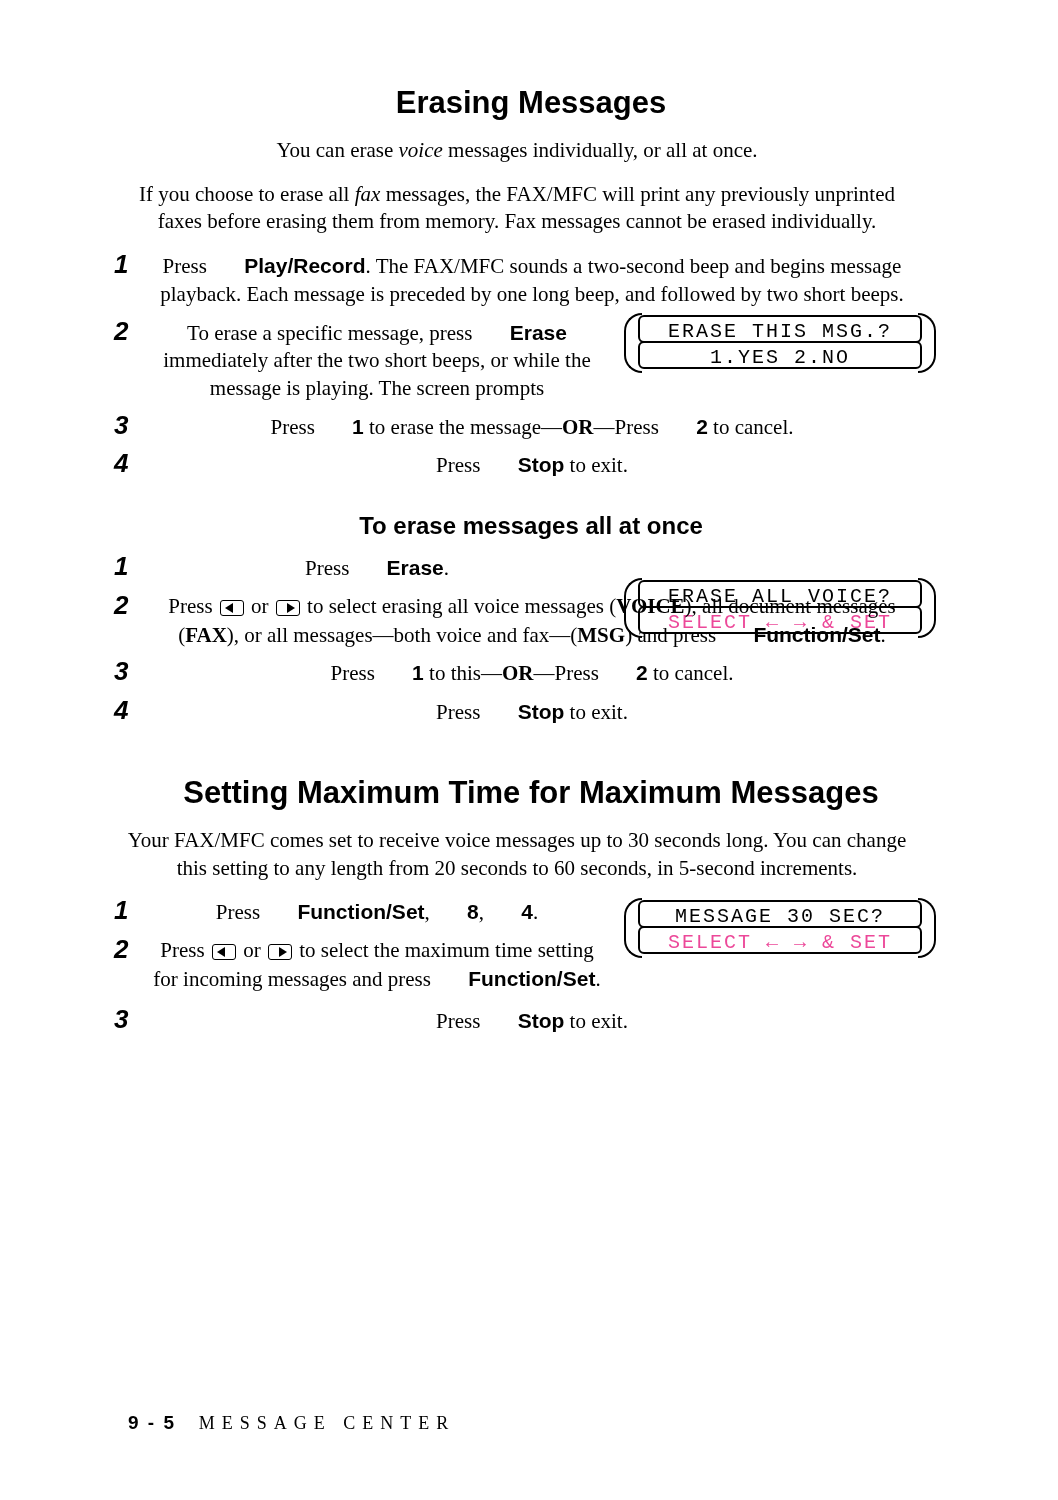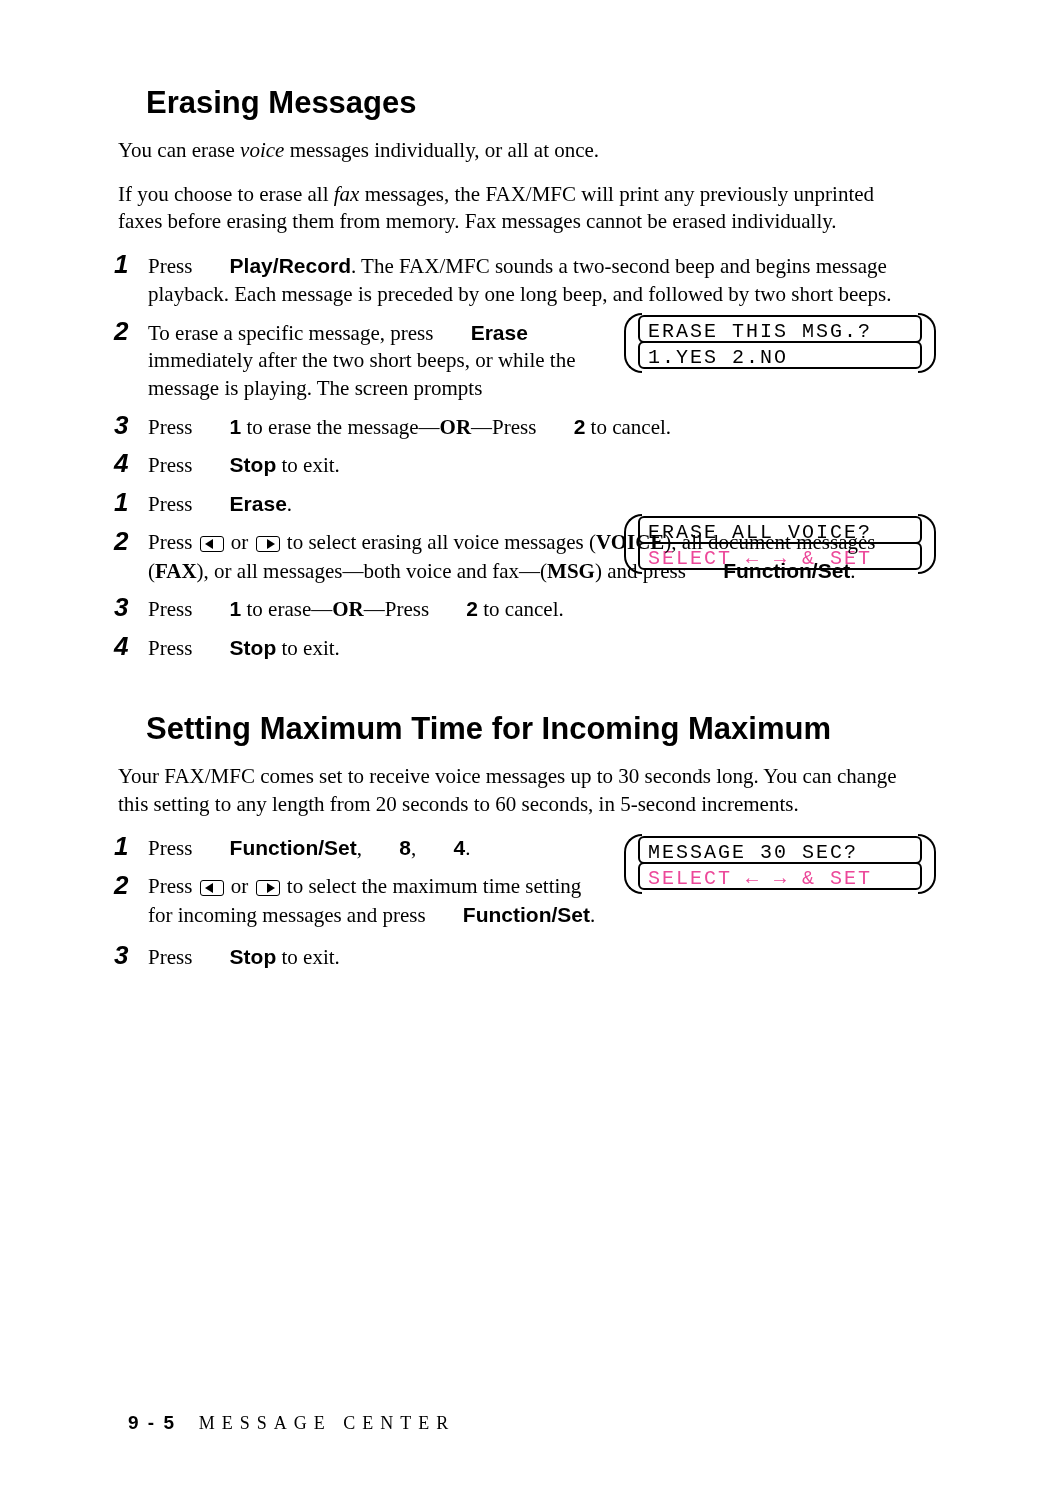--- a/index.html
+++ b/index.html
@@ -9,20 +9,21 @@
     background: #fff;
     font-family: "Times New Roman", Times, serif;
     color: #000;
   }
   .page {
     width: 1036px;
     height: 1500px;
     position: relative;
     padding: 85px 120px 0 118px;
     box-sizing: border-box;
+    text-align: center;
   }
   h1 {
     font-family: Arial, Helvetica, sans-serif;
     font-weight: bold;
     font-size: 31px;
     margin: 0 0 16px 28px;
   }
   .h1-top { margin-top: 0; }
   .h1-gap { margin-top: 48px; }
   p.intro {
@@ -182,48 +183,49 @@
     <li>
       <span class="num">3</span>
       <span>Press </span><span class="sans-b">1</span><span> to erase the message—</span><span class="serif-b">OR</span><span>—Press </span><span class="sans-b">2</span><span> to cancel.</span>
     </li>
     <li>
       <span class="num">4</span>
       <span>Press </span><span class="sans-b">Stop</span><span> to exit.</span>
     </li>
   </ol>
 
+  <h2>To erase messages all at once</h2>
   <ol class="steps">
     <li class="step-with-lcd" style="min-height:28px;">
       <span class="num">1</span>
       <span>Press </span><span class="sans-b">Erase</span><span>.</span>
       <div class="lcd" style="right:-6px; top:26px;">
         <div class="lcd-wrap">
           <div class="lcd-bracket-l"></div>
           <div class="lcd-bracket-r"></div>
           <div class="lcd-row">ERASE ALL VOICE?</div>
           <div class="lcd-row lcd-grey">SELECT ← → &amp; SET</div>
         </div>
       </div>
     </li>
     <li>
       <span class="num">2</span>
       <span>Press </span><span class="arrow-key left"></span><span> or </span><span class="arrow-key right"></span><span> to select erasing all voice messages (</span><span class="serif-b">VOICE</span><span>), all document messages (</span><span class="serif-b">FAX</span><span>), or all messages—both voice and fax—(</span><span class="serif-b">MSG</span><span>) and press </span><span class="sans-b">Function/Set</span><span>.</span>
     </li>
     <li>
       <span class="num">3</span>
-      <span>Press </span><span class="sans-b">1</span><span> to erase—</span><span class="serif-b">OR</span><span>—Press  </span><span class="sans-b">2</span><span> to cancel.</span>
+      <span>Press </span><span class="sans-b">1</span><span> to this—</span><span class="serif-b">OR</span><span>—Press  </span><span class="sans-b">2</span><span> to cancel.</span>
     </li>
     <li>
       <span class="num">4</span>
       <span>Press  </span><span class="sans-b">Stop</span><span> to exit.</span>
     </li>
   </ol>
 
-  <h1 class="h1-gap">Setting Maximum Time for Incoming Maximum</h1>
+  <h1 class="h1-gap">Setting Maximum Time for Maximum Messages</h1>
   <p class="intro">Your FAX/MFC comes set to receive voice messages up to 30 seconds long. You can change this setting to any length from 20 seconds to 60 seconds, in 5-second increments.</p>
 
   <ol class="steps">
     <li class="step-with-lcd" style="min-height:28px;">
       <span class="num">1</span>
       <span>Press </span><span class="sans-b">Function/Set</span><span>, </span><span class="sans-b">8</span><span>, </span><span class="sans-b">4</span><span>.</span>
       <div class="lcd" style="right:-6px; top:2px;">
         <div class="lcd-wrap">
           <div class="lcd-bracket-l"></div>
           <div class="lcd-bracket-r"></div>

